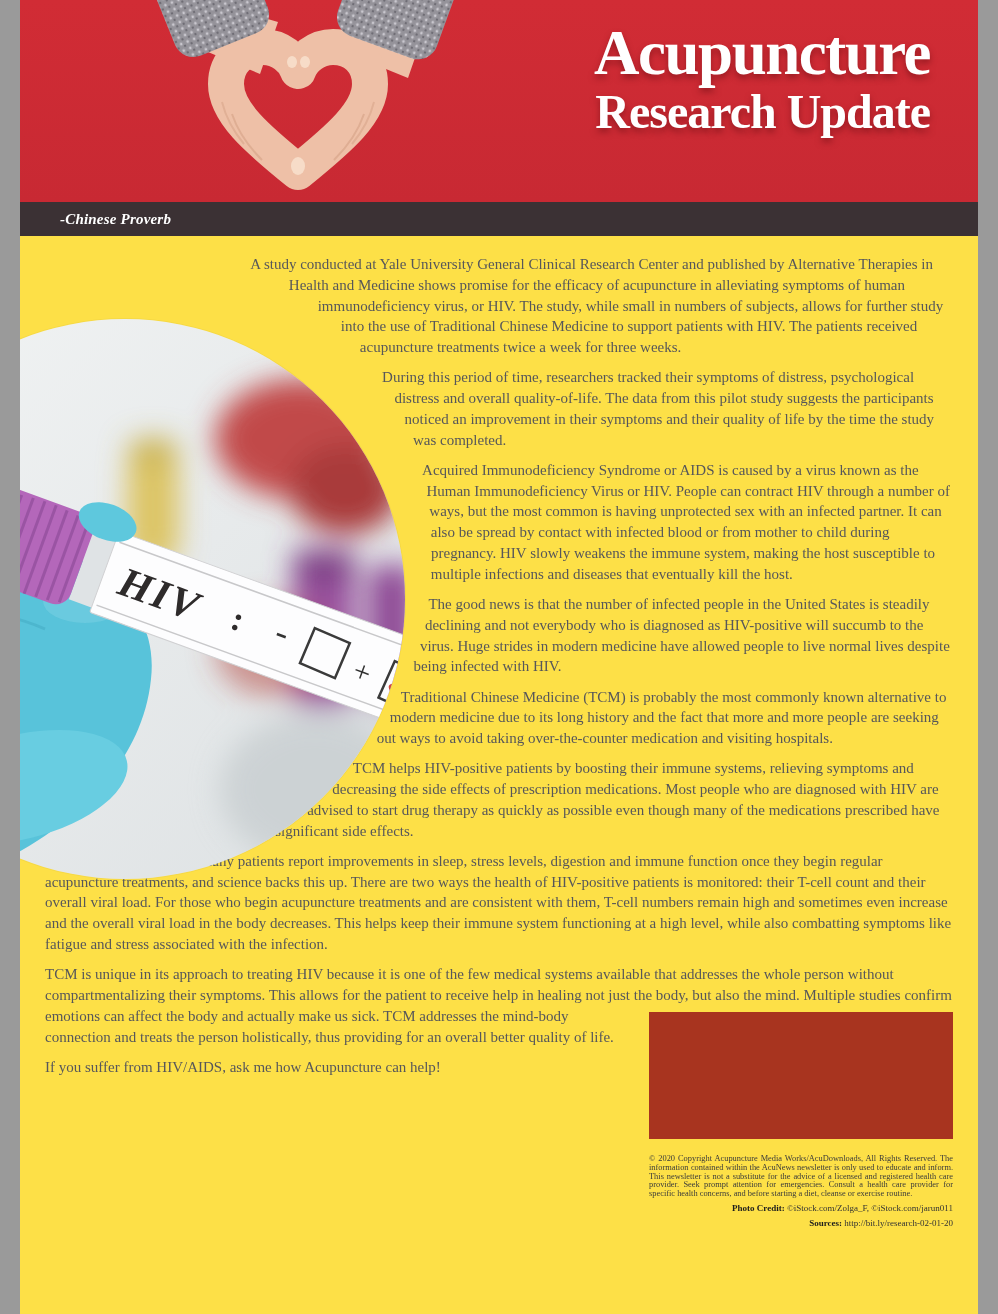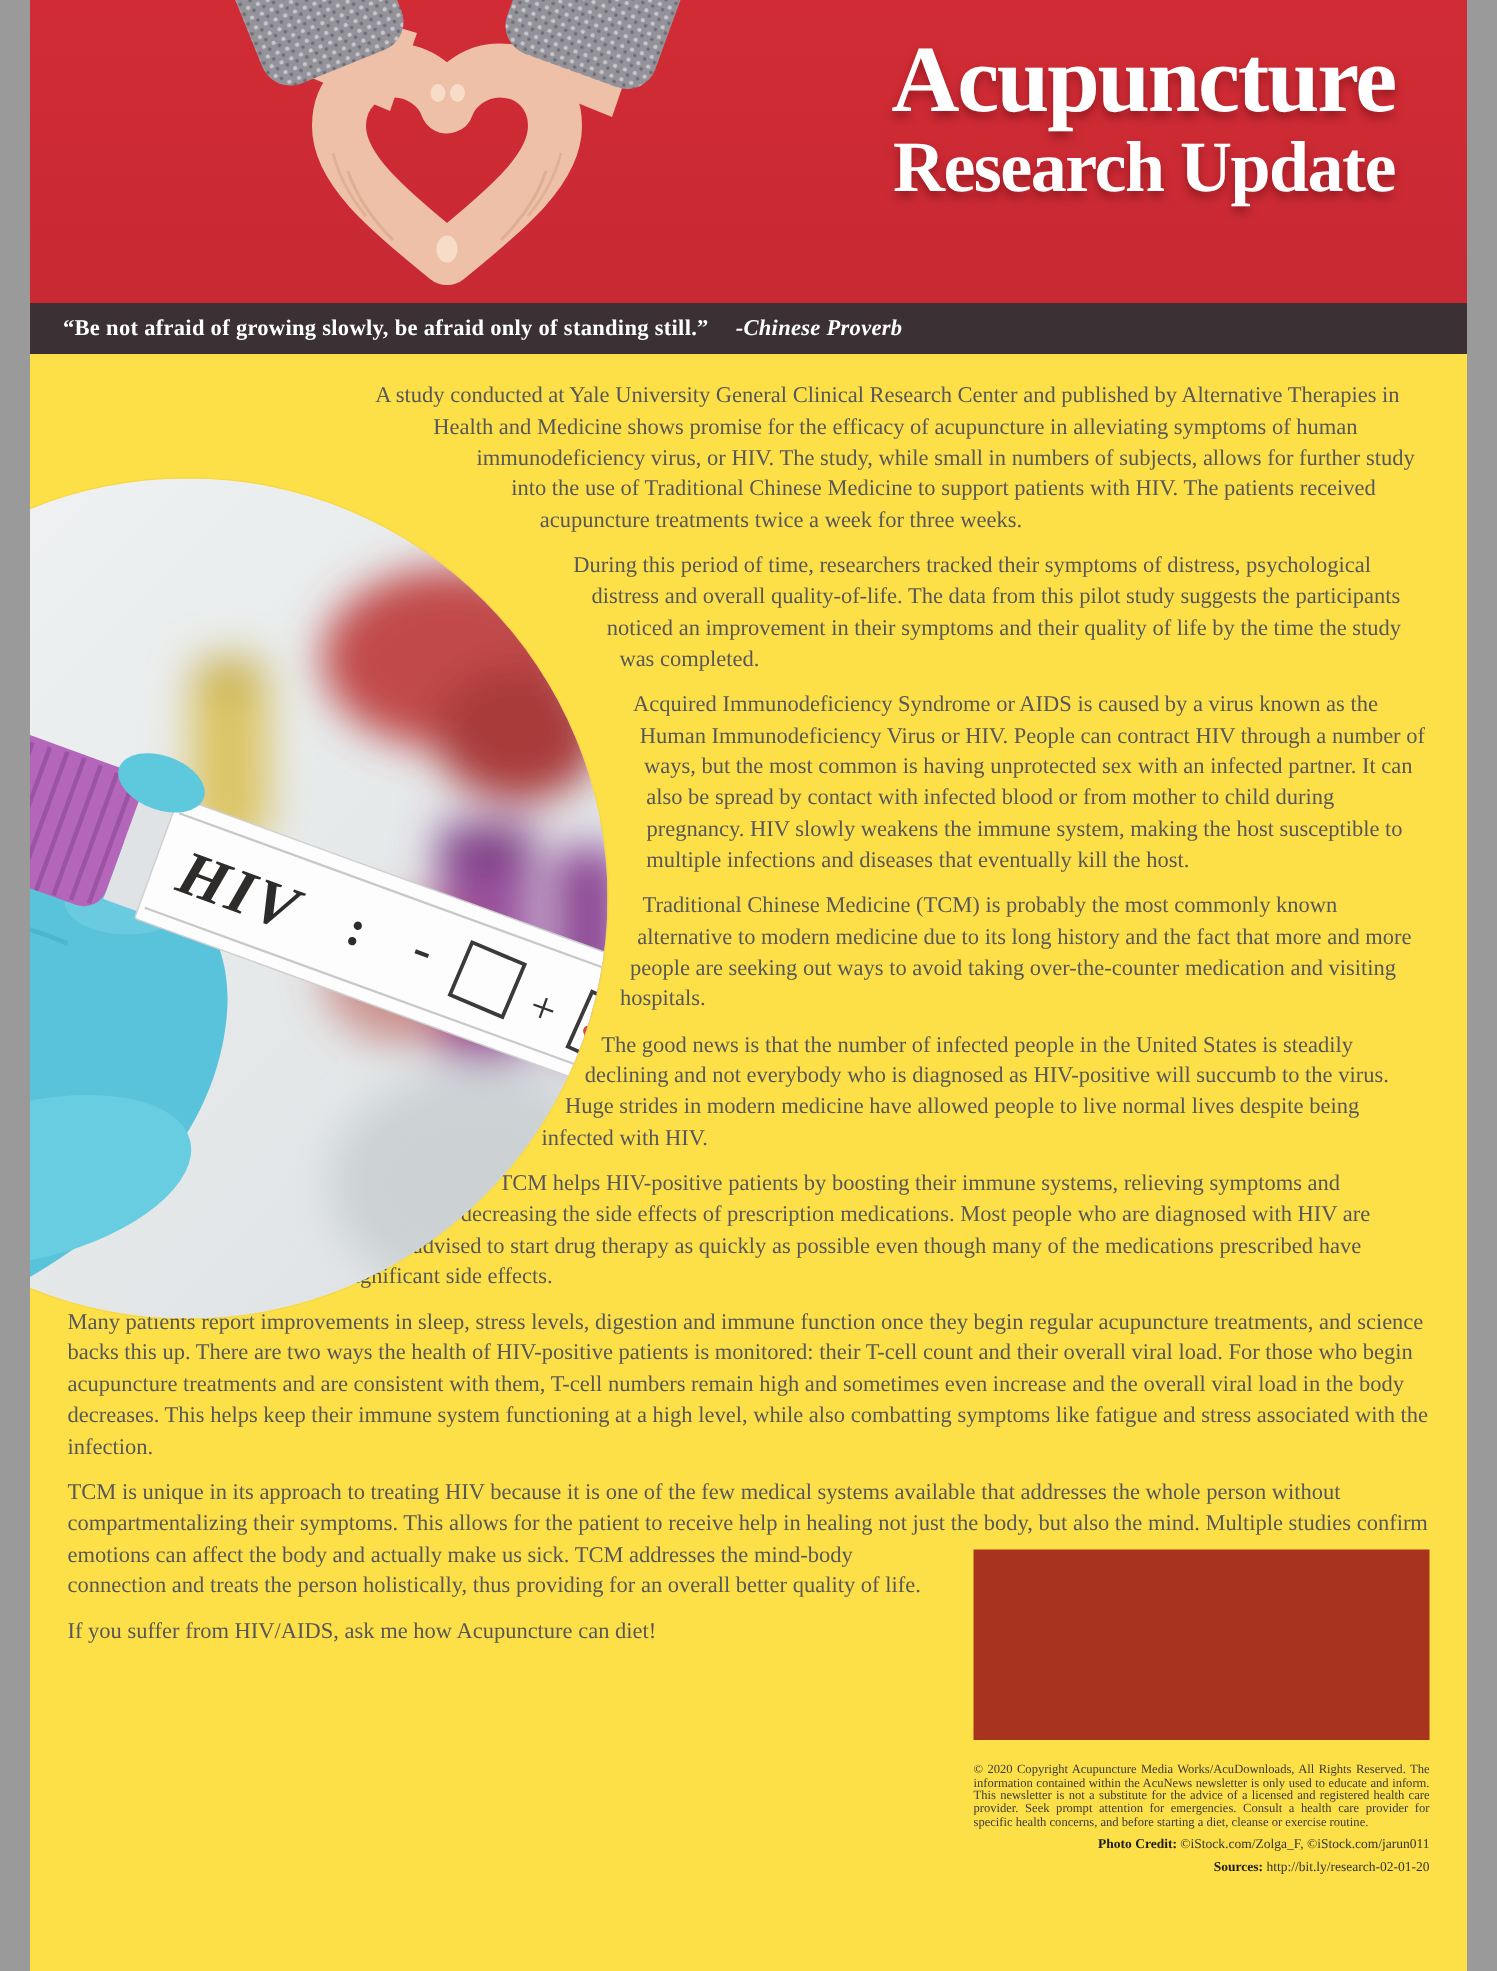--- a/index.html
+++ b/index.html
@@ -71,51 +71,50 @@
       <rect x="52" y="-52" width="100" height="100" rx="20" transform="rotate(-22 102 -2)" fill="url(#knit)"></rect>
       <rect x="238" y="-55" width="105" height="105" rx="20" transform="rotate(20 290 -2)" fill="url(#knit)"></rect>
     </svg>
     <div class="banner-titles">
       <div class="t1">Acupuncture</div>
       <div class="t2">Research Update</div>
     </div>
   </header>
 
   <div class="quotebar">
-    <span>“Be not afraid of growing slowly, be afraid only of standing still.”</span>
     <span class="attr">-Chinese Proverb</span>
   </div>
 
   <main class="article">
 
     <div class="circle-float"></div>
 
     <p>A study conducted at Yale University General Clinical Research Center and published by Alternative Therapies in Health and Medicine shows promise for the efficacy of acupuncture in alleviating symptoms of human immunodeficiency virus, or HIV. The study, while small in numbers of subjects, allows for further study into the use of Traditional Chinese Medicine to support patients with HIV. The patients received acupuncture treatments twice a week for three weeks.</p>
     <p>During this period of time, researchers tracked their symptoms of distress, psychological distress and overall quality-of-life. The data from this pilot study suggests the participants noticed an improvement in their symptoms and their quality of life by the time the study was completed.</p>
     <p>Acquired Immunodeficiency Syndrome or AIDS is caused by a virus known as the Human Immunodeficiency Virus or HIV. People can contract HIV through a number of ways, but the most common is having unprotected sex with an infected partner. It can also be spread by contact with infected blood or from mother to child during pregnancy. HIV slowly weakens the immune system, making the host susceptible to multiple infections and diseases that eventually kill the host.</p>
+    <p>The good news is that the number of infected people in the United States is steadily declining and not everybody who is diagnosed as HIV-positive will succumb to the virus. Huge strides in modern medicine have allowed people to live normal lives despite being infected with HIV.</p>
     <p>Traditional Chinese Medicine (TCM) is probably the most commonly known alternative to modern medicine due to its long history and the fact that more and more people are seeking out ways to avoid taking over-the-counter medication and visiting hospitals.</p>
-    <p>The good news is that the number of infected people in the United States is steadily declining and not everybody who is diagnosed as HIV-positive will succumb to the virus. Huge strides in modern medicine have allowed people to live normal lives despite being infected with HIV.</p>
     <p>TCM helps HIV-positive patients by boosting their immune systems, relieving symptoms and decreasing the side effects of prescription medications. Most people who are diagnosed with HIV are advised to start drug therapy as quickly as possible even though many of the medications prescribed have significant side effects.</p>
     <p>Many patients report improvements in sleep, stress levels, digestion and immune function once they begin regular acupuncture treatments, and science backs this up. There are two ways the health of HIV-positive patients is monitored: their T-cell count and their overall viral load. For those who begin acupuncture treatments and are consistent with them, T-cell numbers remain high and sometimes even increase and the overall viral load in the body decreases. This helps keep their immune system functioning at a high level, while also combatting symptoms like fatigue and stress associated with the infection.</p>
 
     <aside class="rightbox-float">
       <div class="redbox"></div>
       <p class="disclaimer">© 2020 Copyright Acupuncture Media Works/AcuDownloads, All Rights Reserved. The information contained within the AcuNews newsletter is only used to educate and inform. This newsletter is not a substitute for the advice of a licensed and registered health care provider. Seek prompt attention for emergencies. Consult a health care provider for specific health concerns, and before starting a diet, cleanse or exercise routine.</p>
       <p class="credit">
         <span class="b">Photo Credit:</span>
         <span>©iStock.com/Zolga_F, ©iStock.com/jarun011</span>
       </p>
       <p class="credit">
         <span class="b">Sources:</span>
         <span>http://bit.ly/research-02-01-20</span>
       </p>
     </aside>
 
     <p>TCM is unique in its approach to treating HIV because it is one of the few medical systems available that addresses the whole person without compartmentalizing their symptoms. This allows for the patient to receive help in healing not just the body, but also the mind. Multiple studies confirm emotions can affect the body and actually make us sick. TCM addresses the mind-body connection and treats the person holistically, thus providing for an overall better quality of life.</p>
-    <p>If you suffer from HIV/AIDS, ask me how Acupuncture can diet!</p>
+    <p>If you suffer from HIV/AIDS, ask me how Acupuncture can help!</p>
   </main>
 
   <div class="circle-photo">
     <svg viewBox="0 0 560 560" width="560" height="560" aria-hidden="true">
       <defs>
         <linearGradient id="pbg" x1="0" y1="0" x2="1" y2="1">
           <stop offset="0" stop-color="#f2f4f4"></stop>
             <stop offset="1" stop-color="#dde1e3"></stop>
         </linearGradient>
         <filter id="blur14" x="-40%" y="-40%" width="180%" height="180%">

